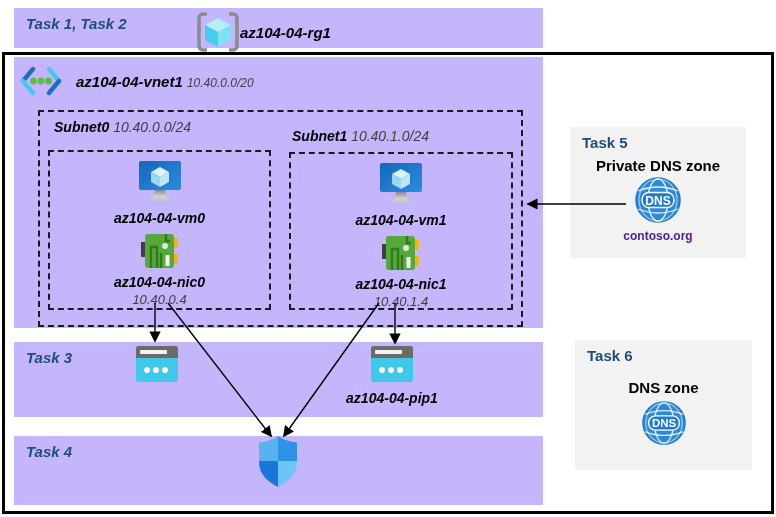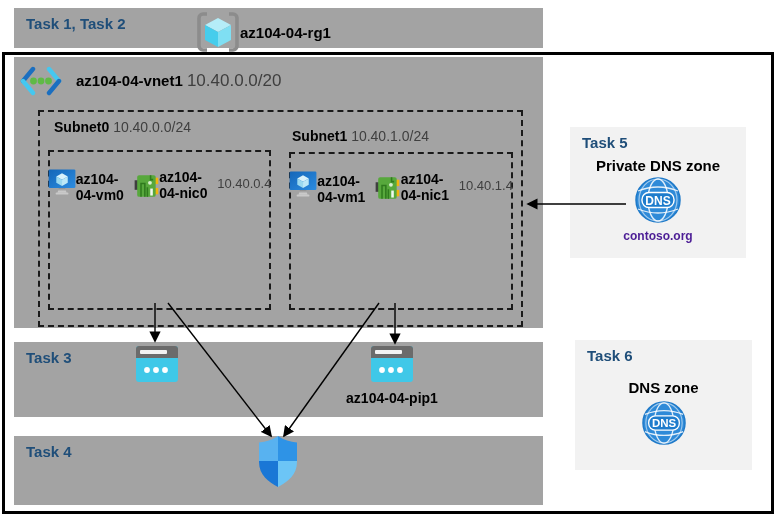--- a/index.html
+++ b/index.html
@@ -1,31 +1,31 @@
 <!DOCTYPE html>
 <html><head>
 <meta charset="utf-8">
 <style>
   html,body{margin:0;padding:0;}
   .page{position:relative;width:776px;height:517px;background:#ffffff;
         font-family:"Liberation Sans",sans-serif;overflow:hidden;}
   .frame{position:absolute;left:2px;top:52px;width:766px;height:456px;
          border:3px solid #000;background:transparent;}
-  .band{position:absolute;background:#a3a3a3;}
+  .band{position:absolute;background:#c4b5fd;font-style:italic;}
   .task-label{position:absolute;left:12px;top:7px;font-size:15px;font-weight:bold;color:#1f4e79;}
   .res-label{font-size:14px;font-weight:bold;color:#000;}
   .big-label{font-size:15px;font-weight:bold;color:#000;}
   .cidr{font-size:14px;font-weight:normal;color:#3f3f3f;}
   .ip{font-size:13px;color:#3f3f3f;margin-top:2px;}
   .dashed-outer{position:absolute;left:24px;top:53px;width:481px;height:213px;
                 border:2px dashed #1a1a1a;}
   .dashed-sub{position:absolute;border:2px dashed #1a1a1a;display:flex;flex-direction:column;
               align-items:center;padding-top:9px;box-sizing:border-box;}
   .sub-label{position:absolute;font-size:14px;}
-  .vm-stack{display:flex;flex-direction:row;align-items:center;}
+  .vm-stack{display:flex;flex-direction:column;align-items:center;}
   .vm-name{margin-top:8px;}
   .nic-svg{margin-top:7px;}
   .nic-name{margin-top:5px;}
   .node{position:absolute;width:160px;text-align:center;}
   .node .res-label{display:block;margin-top:4px;}
   .overlay{position:absolute;left:0;top:0;width:776px;height:517px;pointer-events:none;}
   .side-box{position:absolute;background:#f2f2f2;text-align:center;}
   .side-title{display:block;margin-top:30px;font-size:15px;font-weight:bold;color:#000;}
   .zone-name{display:block;margin-top:2px;font-size:12px;font-weight:bold;color:#4c1d95;}
   .rg-group{position:absolute;left:182px;top:3px;display:flex;align-items:center;}
@@ -69,21 +69,21 @@
     <div class="vnet-head">
       <svg width="42" height="36" viewBox="0 0 42 36">
         <path d="M13,6 L3,18" stroke="#1b6fc0" stroke-width="4.4" stroke-linecap="round" fill="none"></path>
         <path d="M3,18 L13,30" stroke="#45c8f0" stroke-width="4.4" stroke-linecap="round" fill="none"></path>
         <path d="M29,6 L39,18" stroke="#45c8f0" stroke-width="4.4" stroke-linecap="round" fill="none"></path>
         <path d="M39,18 L29,30" stroke="#1b6fc0" stroke-width="4.4" stroke-linecap="round" fill="none"></path>
         <circle cx="13.5" cy="18" r="3.4" fill="#5fba46"></circle>
         <circle cx="21" cy="18" r="3.4" fill="#5fba46"></circle>
         <circle cx="28.5" cy="18" r="3.4" fill="#5fba46"></circle>
       </svg>
-      <span class="big-label"><span>az104-04-vnet1</span>&nbsp;<span class="cidr" style="font-size:17px;">10.40.0.0/20</span></span>
+      <span class="big-label"><span>az104-04-vnet1</span>&nbsp;<span class="cidr" style="font-size:12px;">10.40.0.0/20</span></span>
     </div>
 
     <div class="dashed-outer">
       <span class="sub-label" style="left:14px;top:7px;"><b>Subnet0</b>&nbsp;<span class="cidr">10.40.0.0/24</span></span>
       <span class="sub-label" style="left:252px;top:16px;"><b>Subnet1</b>&nbsp;<span class="cidr">10.40.1.0/24</span></span>
 
       <div class="dashed-sub" style="left:8px;top:38px;width:223px;height:160px;">
         <div class="vm-stack">
           <svg width="44" height="41" viewBox="0 0 44 41">
             <rect x="1" y="0" width="42" height="29" rx="2" fill="url(#vmscreen)"></rect>

